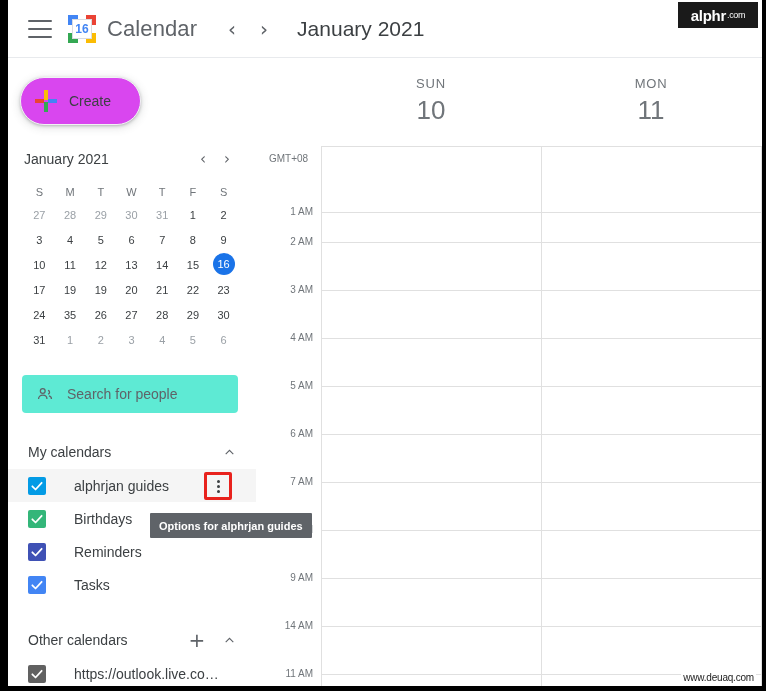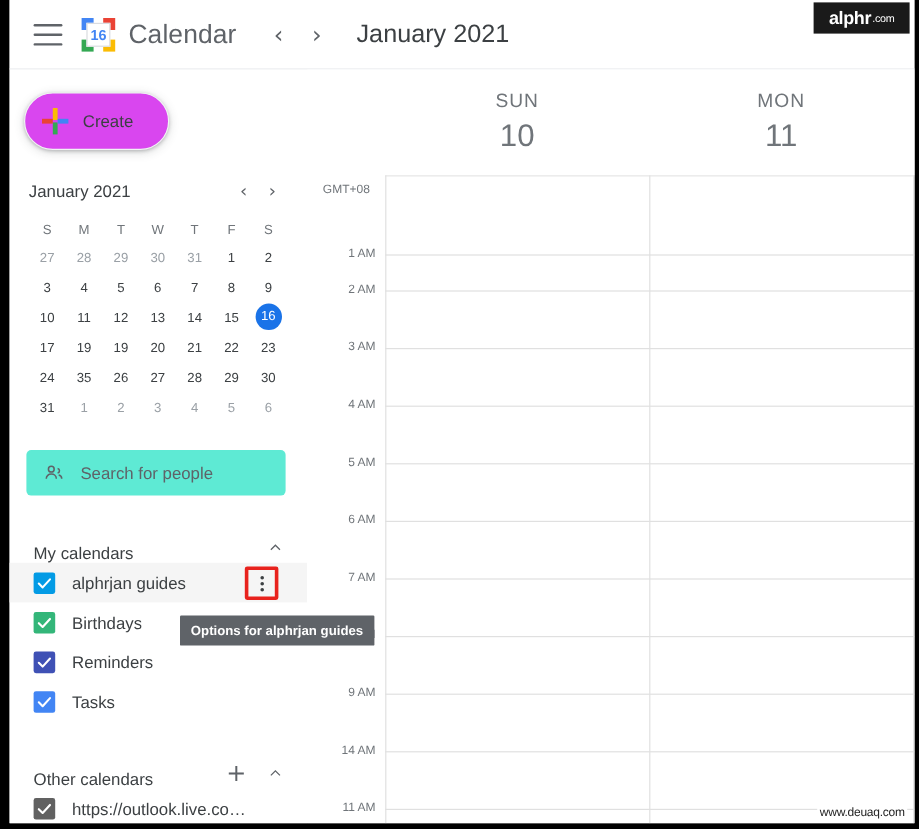--- a/index.html
+++ b/index.html
@@ -141,21 +141,21 @@
     width: 216px; height: 38px;
     background: #5eead4; border-radius: 4px;
     display: flex; align-items: center; cursor: text;
   }
   .people-search .ppl-icon { margin-left: 14px; width: 18px; height: 18px; color: #5f6368; }
   .people-search .ppl-text { margin-left: 13px; font-size: 14px; color: #5f6368; }
 
   
   .cal-section-head {
     margin-top: 22px; height: 34px; padding: 0 14px 0 20px;
-    display: flex; align-items: flex-end;
+    display: flex; align-items: center;
   }
   .cal-section-head .sec-title { font-size: 14px; color: #3c4043; }
   .sec-spacer { flex: 1; }
   .sec-btn {
     width: 26px; height: 26px; display: flex; align-items: center; justify-content: center;
     color: #5f6368; font-size: 15px; cursor: pointer; font-family: "DejaVu Sans", sans-serif;
   }
   .sec-btn.plus { font-size: 20px; margin-right: 6px; }
 
   .cal-row {
@@ -163,21 +163,21 @@
     display: flex; align-items: center; position: relative;
   }
   .cal-row.hovered { background: #f5f5f5; }
   .cbox {
     width: 18px; height: 18px; border-radius: 2px; flex: 0 0 auto;
     display: flex; align-items: center; justify-content: center;
     cursor: pointer;
   }
   .cbox svg { width: 14px; height: 14px; }
   .cal-name {
-    margin-left: 14px; font-size: 14px; color: #3c4043;
+    margin-left: 28px; font-size: 14px; color: #3c4043;
     white-space: nowrap; overflow: hidden; text-overflow: ellipsis; max-width: 150px;
   }
   .opts-wrap {
     position: absolute; right: 24px; top: 3px;
     width: 28px; height: 28px;
     display: flex; align-items: center; justify-content: center;
     cursor: pointer;
   }
   .opts-wrap.highlight { border: 3px solid #e8221d; border-radius: 2px; }
   .dots { display: flex; flex-direction: column; gap: 2px; align-items: center; }
@@ -200,21 +200,21 @@
   }
   .grid-header {
     position: relative; height: 88px; width: 506px;
     background: #fff;
   }
   .day-col-head {
     position: absolute; top: 18px; width: 220px;
     text-align: center;
   }
   .day-col-head .dow {
-    font-size: 16px; color: #70757a; letter-spacing: 0.8px;
+    font-size: 13px; color: #70757a; letter-spacing: 0.8px;
   }
   .day-col-head .dnum {
     margin-top: 4px; font-size: 26px; color: #70757a; font-weight: 400;
   }
 
   .tz-label {
     position: absolute; left: 13px; top: 95px;
     font-size: 10px; color: #70757a; white-space: nowrap;
   }
 

